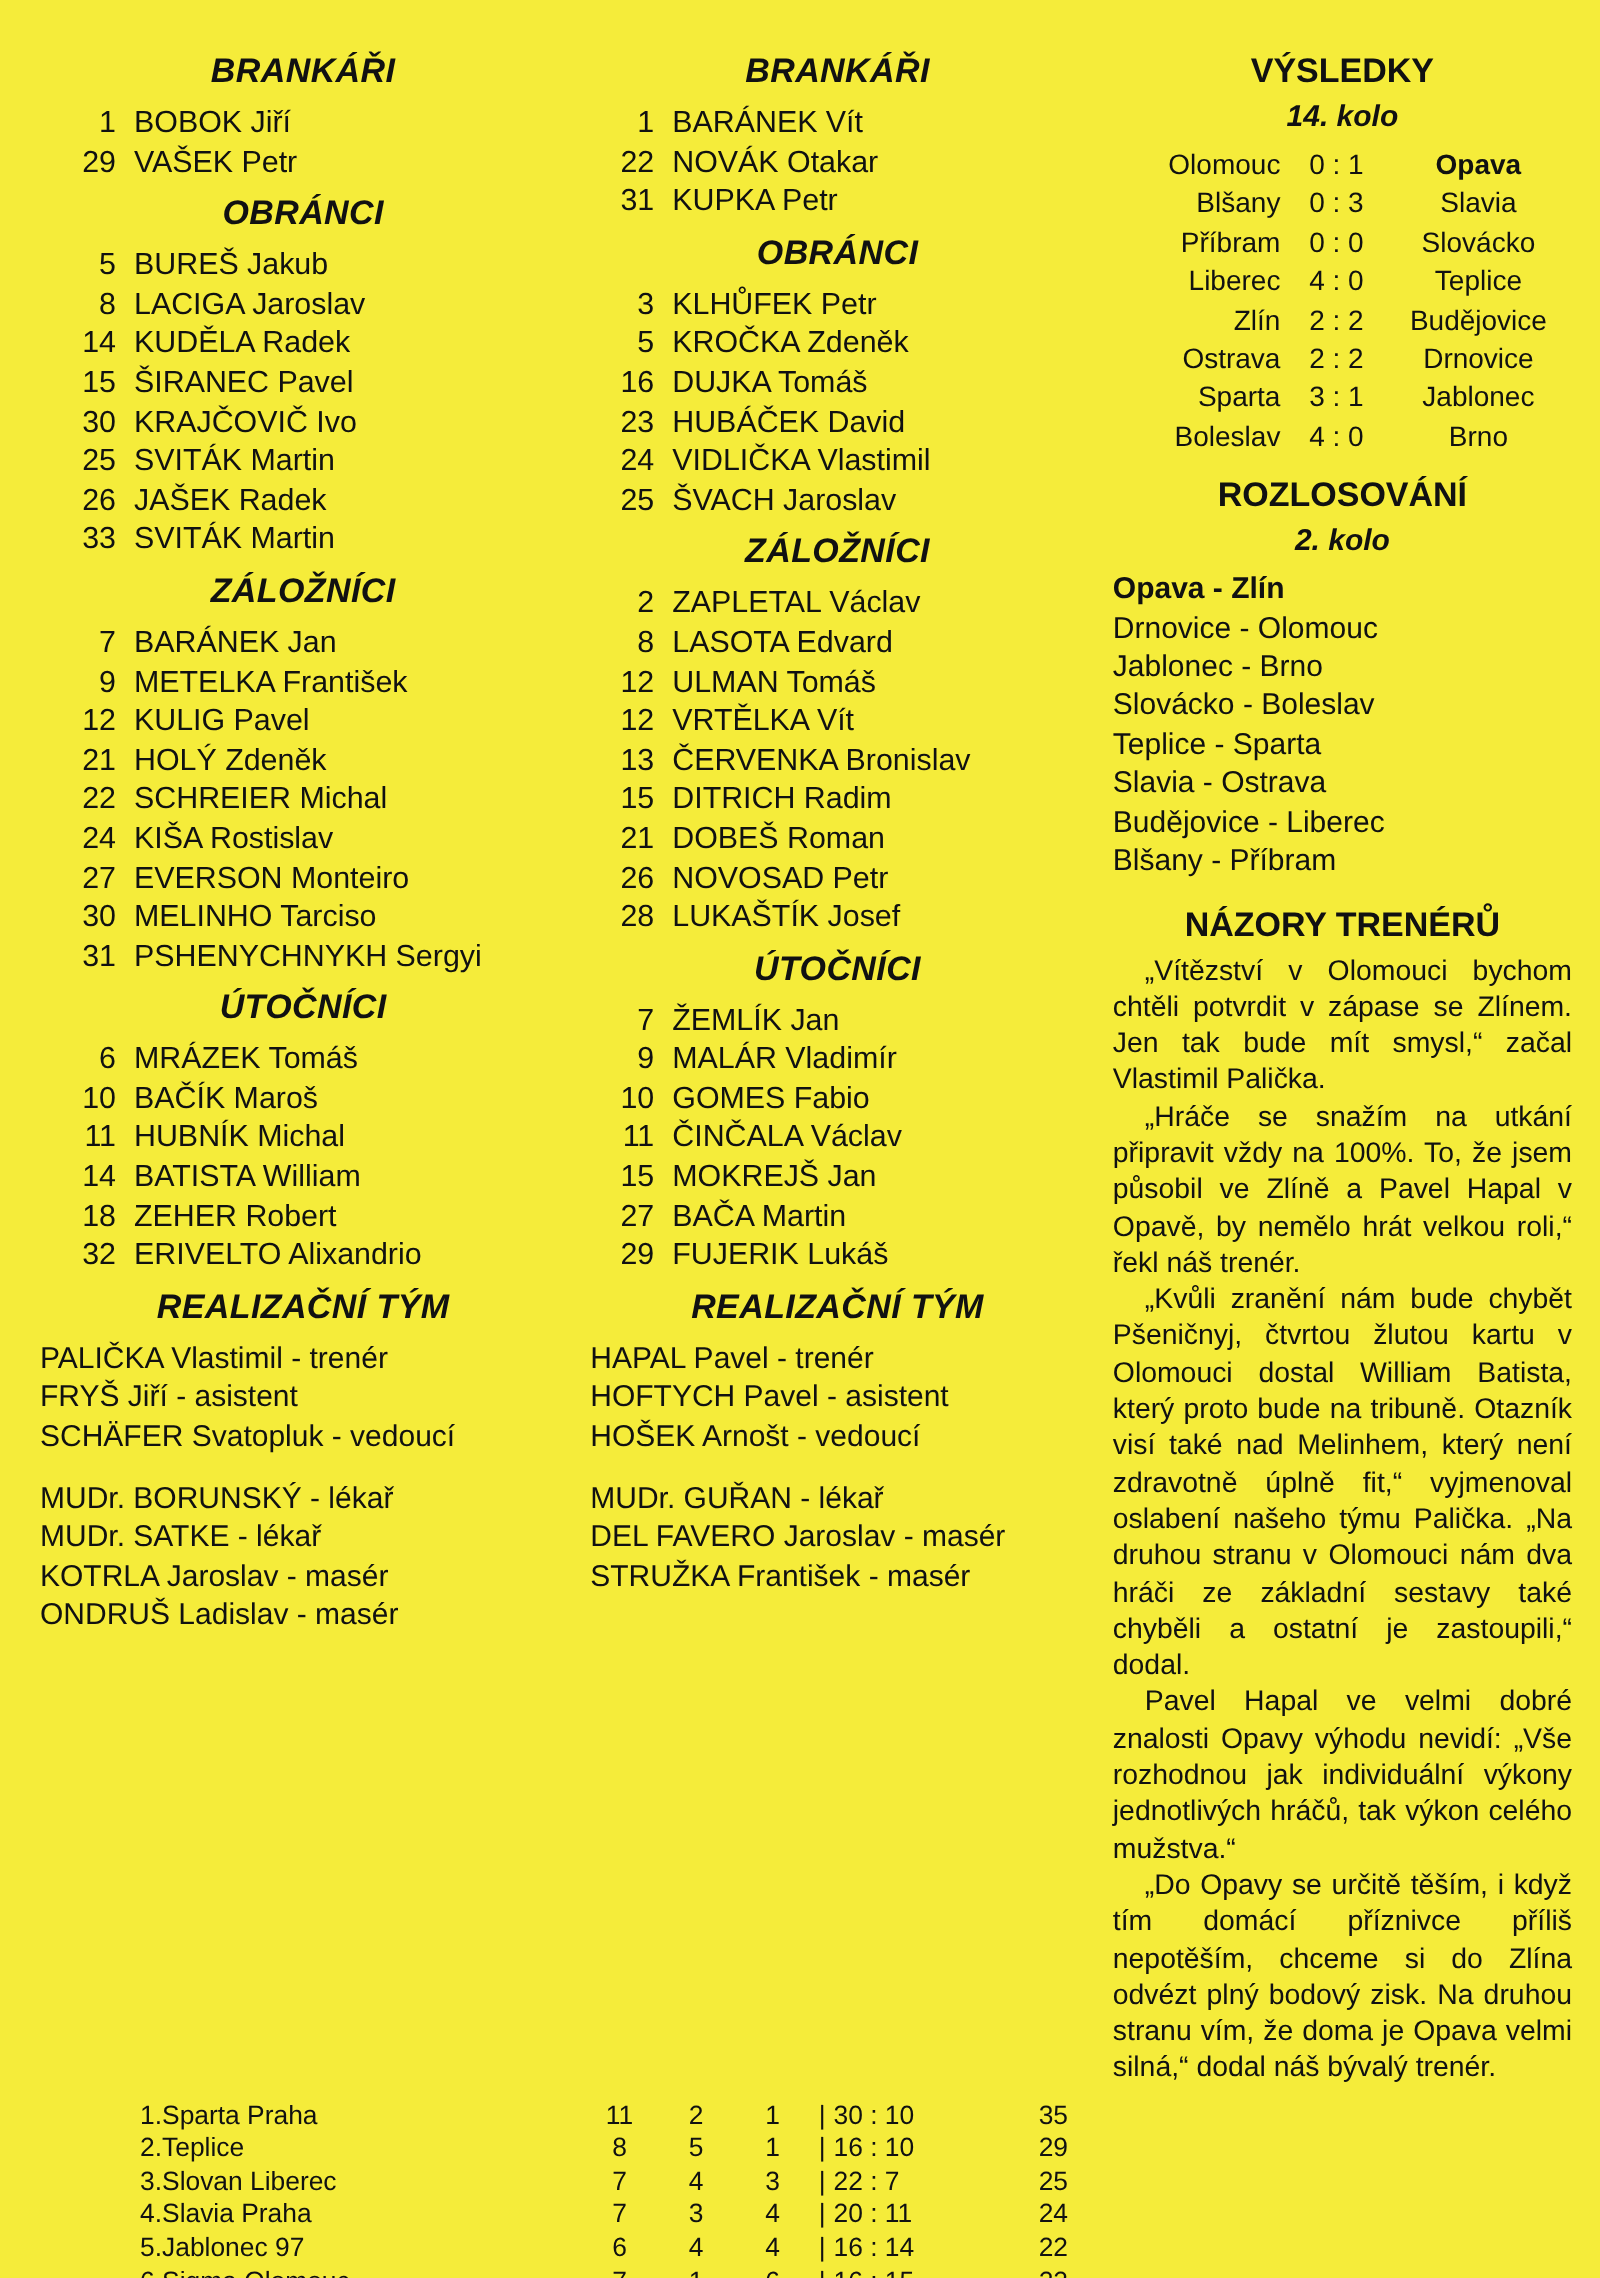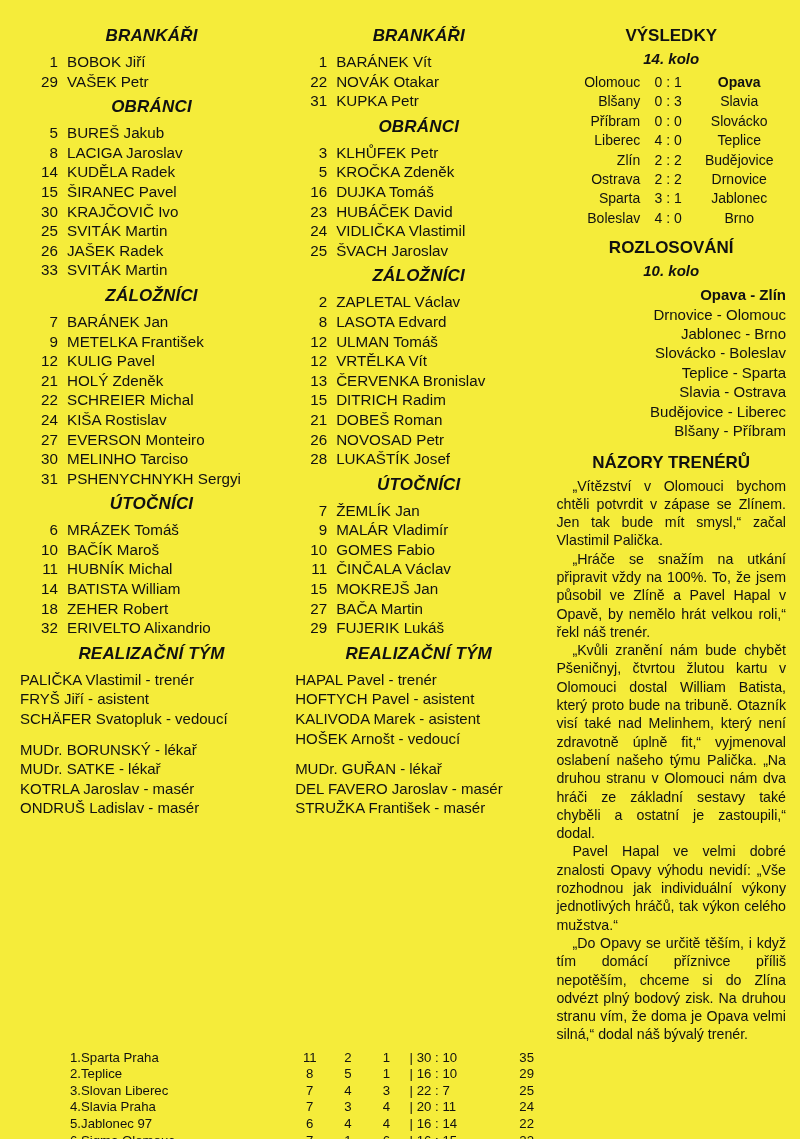--- a/index.html
+++ b/index.html
@@ -104,21 +104,21 @@
   .results .away {
     width: 86px;
     text-align: center;
     padding-left: 8px;
   }
   .results .row.bold .away { font-weight: bold; }
 
   .fixtures {
     font-size: 15px;
     line-height: 19.4px;
-    text-align: right;
+    text-align: left;
   }
   .fixtures .fx.bold { font-weight: bold; }
 
   .opinions {
     font-size: 14.2px;
     line-height: 18.3px;
     text-align: justify;
     margin-top: 4px;
   }
   .opinions p {
@@ -400,21 +400,20 @@
         <li>
             <span class="num">29</span>
             <span class="nm">FUJERIK Lukáš</span>
           </li>
       </ul>
 
       <div class="sec-title">REALIZAČNÍ TÝM</div>
       <div class="staff">
         <div>HAPAL Pavel - trenér</div>
         <div>HOFTYCH Pavel - asistent</div>
-        <div>KALIVODA Marek - asistent</div>
         <div>HOŠEK Arnošt - vedoucí</div>
         <div class="gap"></div>
         <div>MUDr. GUŘAN - lékař</div>
         <div>DEL FAVERO Jaroslav - masér</div>
         <div>STRUŽKA František - masér</div>
       </div>
     </div>
 
     <div class="col-c">
       <div class="r-title">VÝSLEDKY</div>
@@ -456,21 +455,21 @@
             <span class="away">Jablonec</span>
           </div>
         <div class="row">
             <span class="home">Boleslav</span>
             <span class="score">4 : 0</span>
             <span class="away">Brno</span>
           </div>
       </div>
 
       <div class="r-title" style="margin-top:10px;">ROZLOSOVÁNÍ</div>
-      <div class="r-sub">10. kolo</div>
+      <div class="r-sub">2. kolo</div>
       <div class="fixtures">
         <div class="fx bold">Opava - Zlín</div>
         <div class="fx">Drnovice - Olomouc</div>
         <div class="fx">Jablonec - Brno</div>
         <div class="fx">Slovácko - Boleslav</div>
         <div class="fx">Teplice - Sparta</div>
         <div class="fx">Slavia - Ostrava</div>
         <div class="fx">Budějovice - Liberec</div>
         <div class="fx">Blšany - Příbram</div>
       </div>

